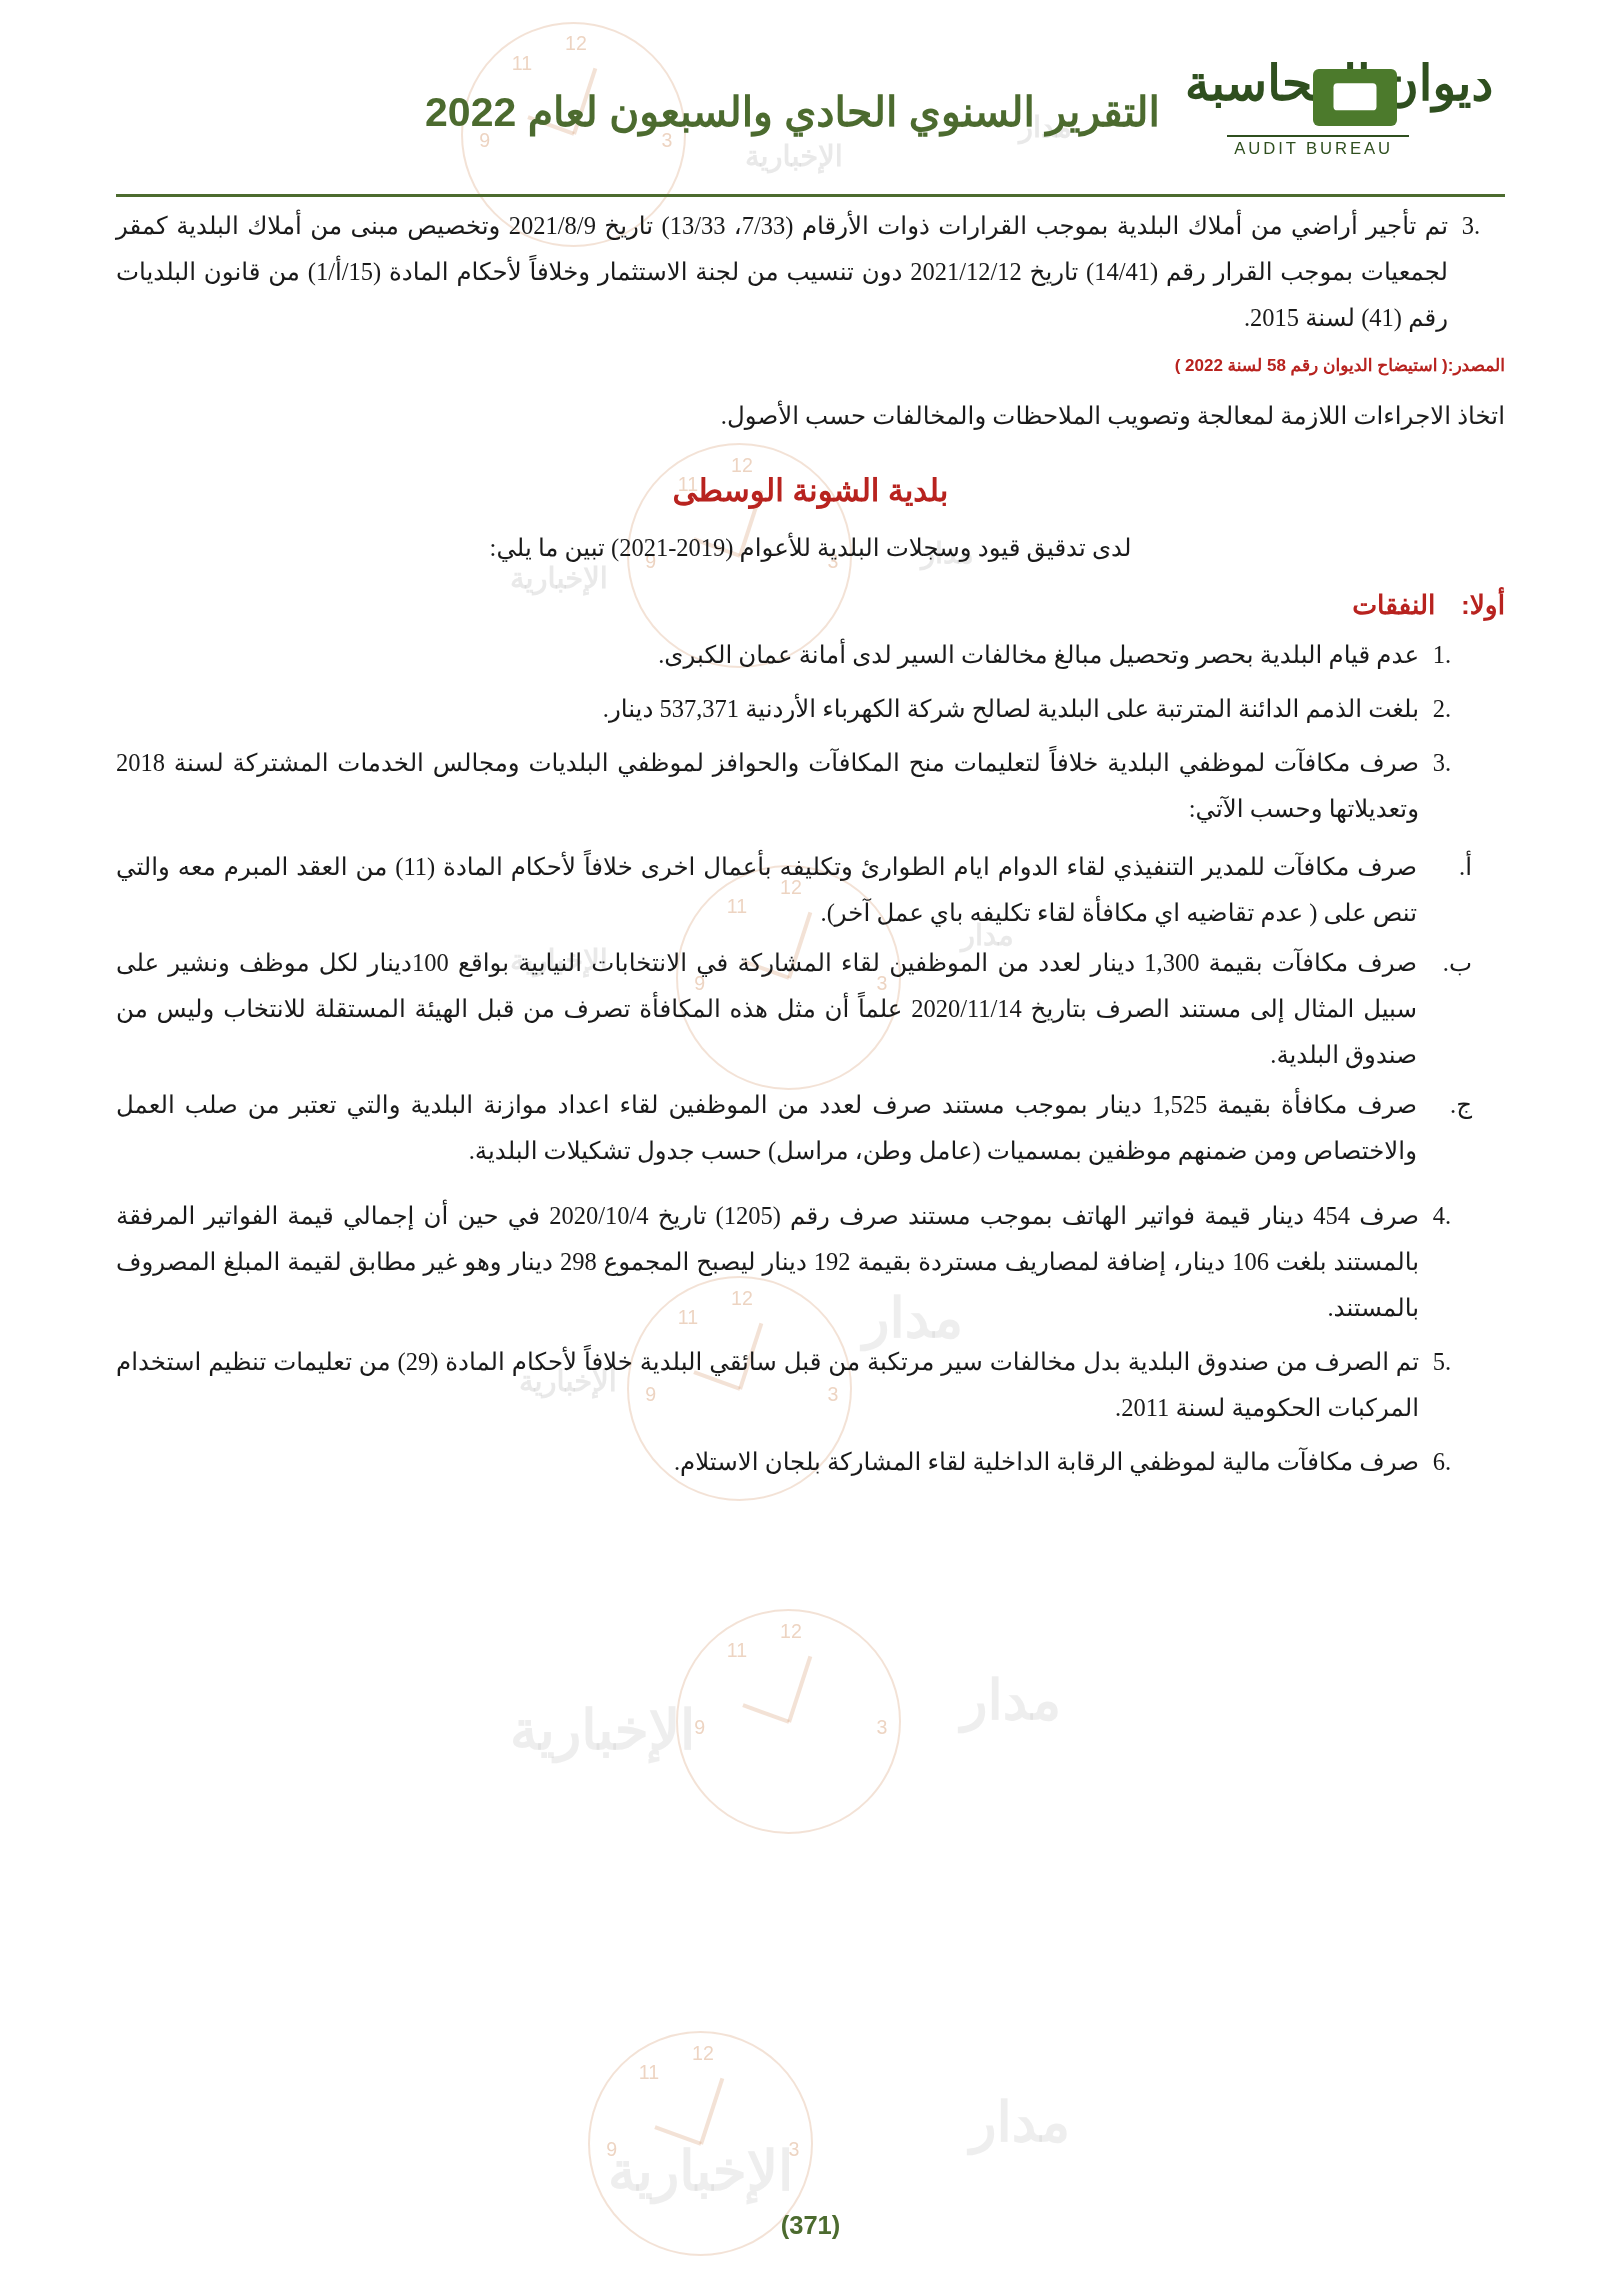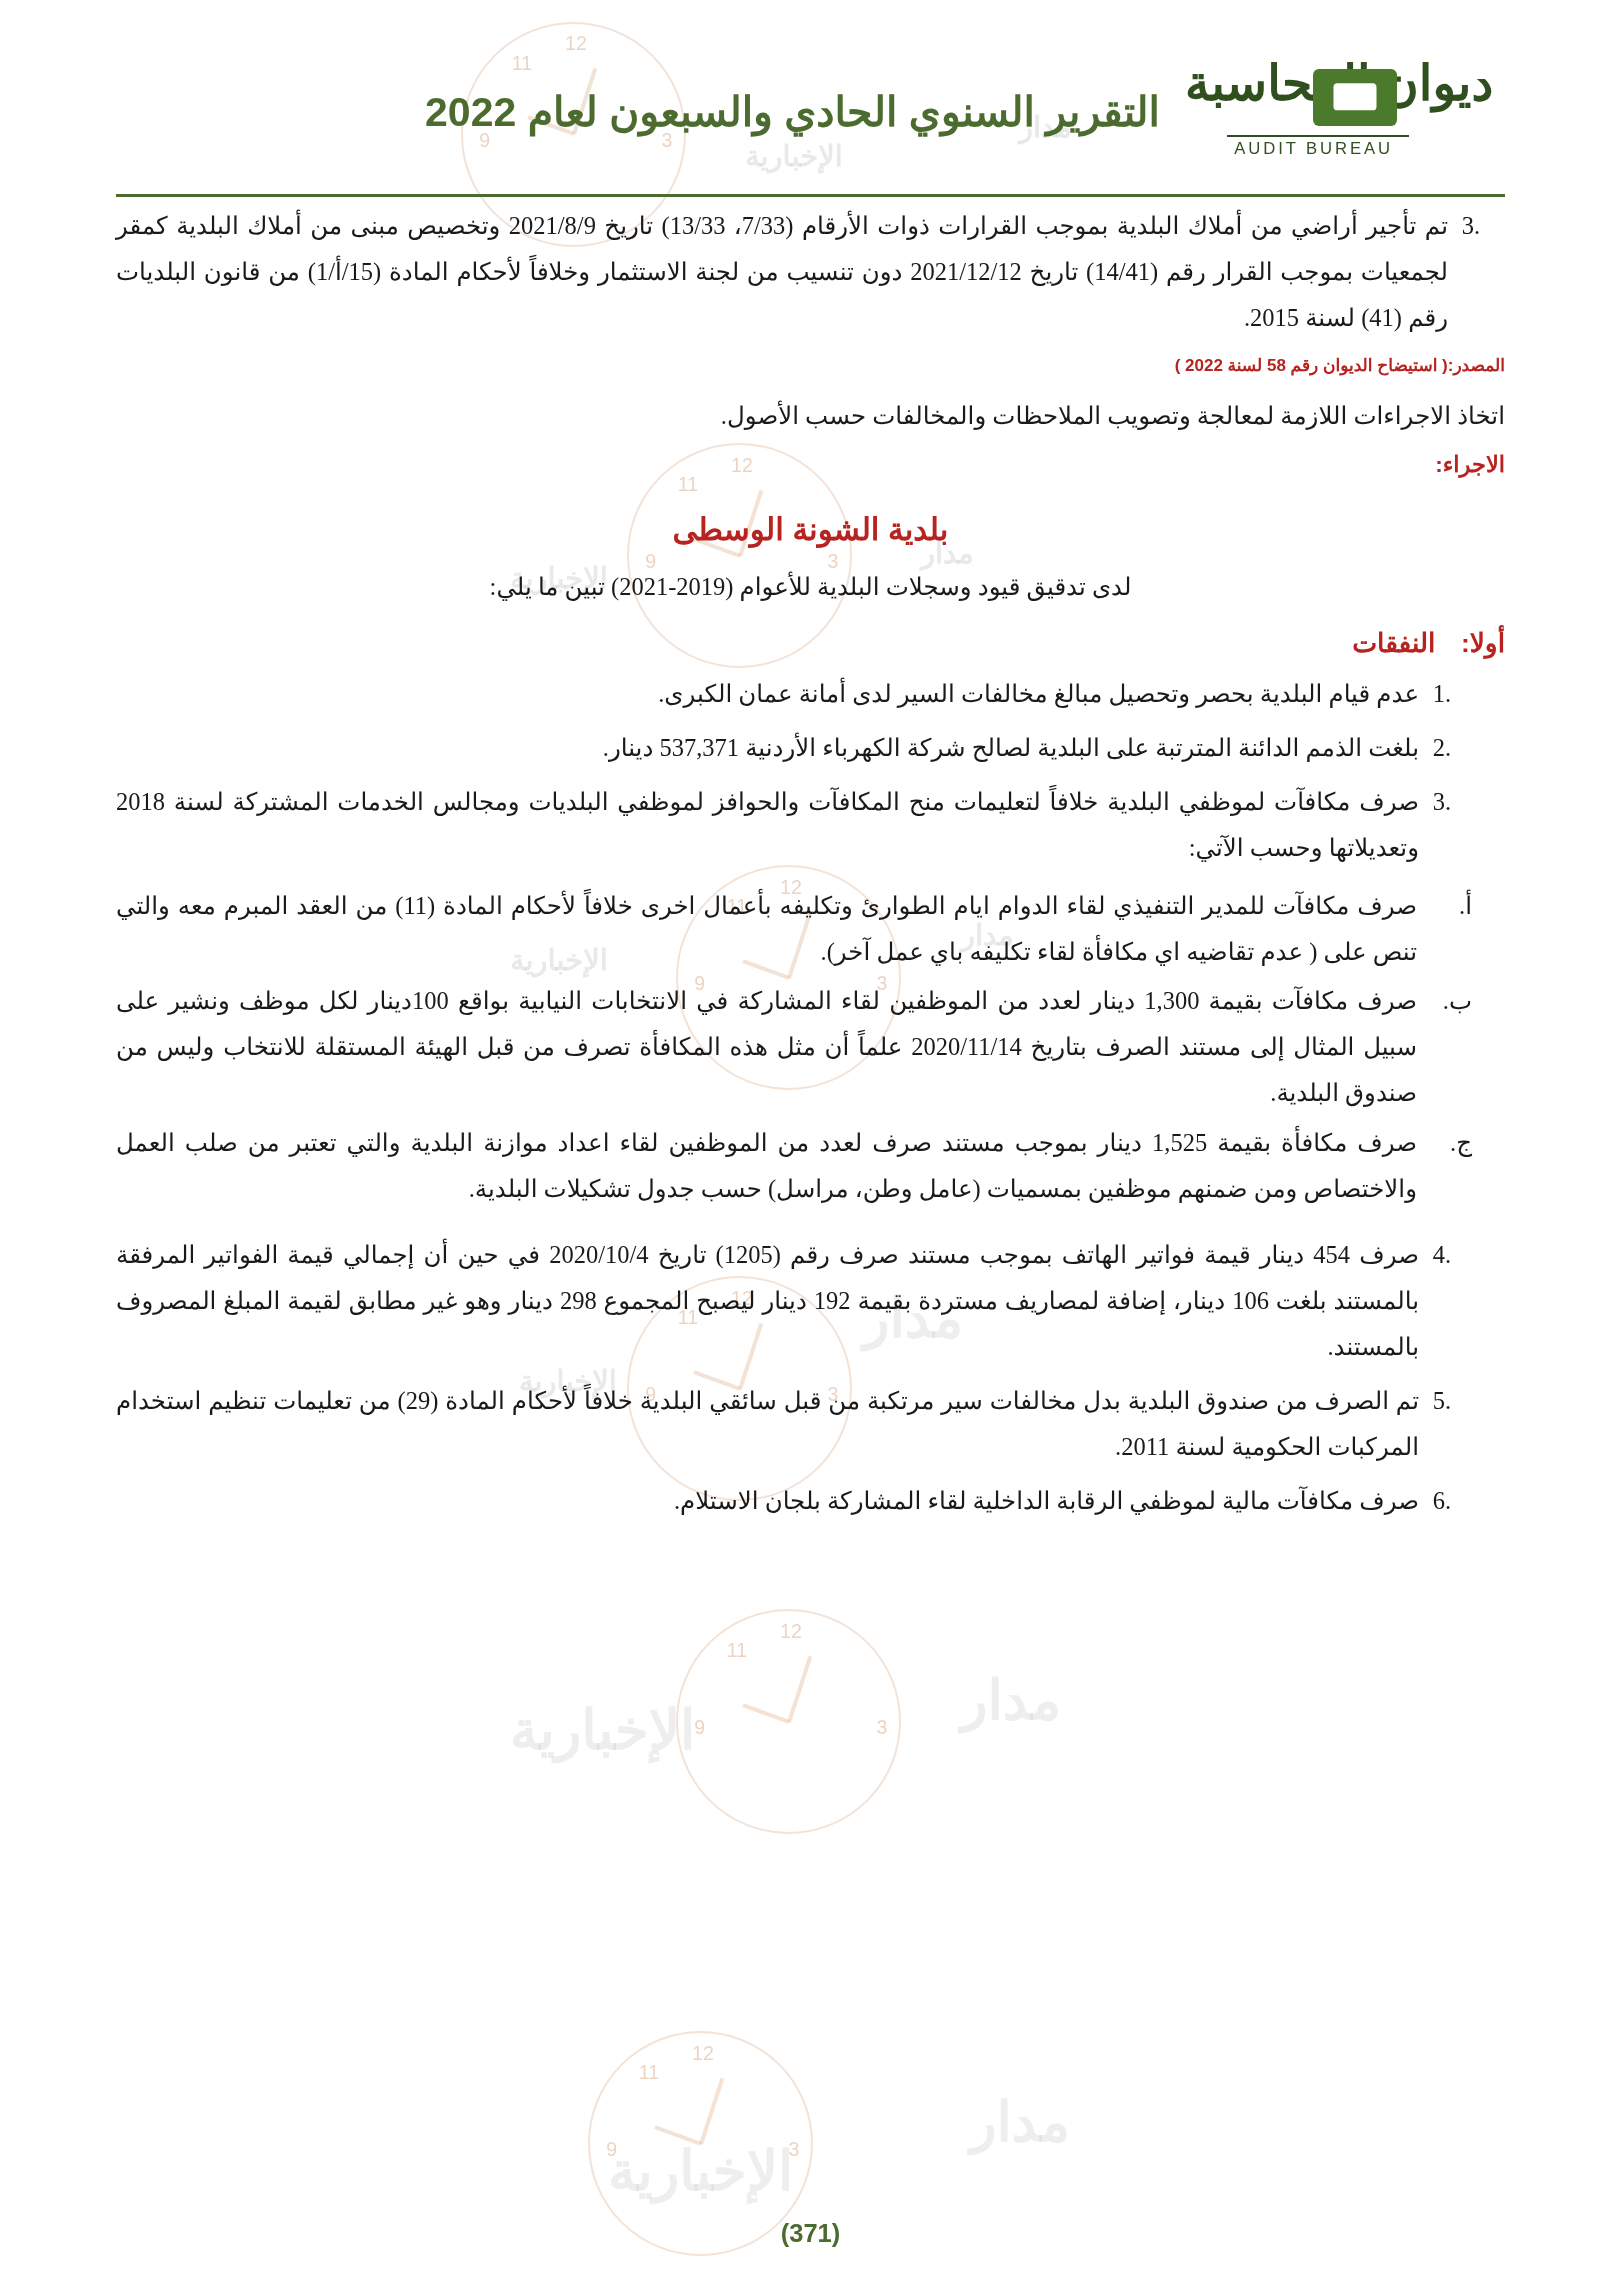--- a/index.html
+++ b/index.html
@@ -264,21 +264,21 @@
     font-weight: bold;
     color: #b8231f;
     font-family: "Liberation Sans", sans-serif;
   }
   .pad-right-30 { padding-right: 29px; }
   .mt-10 { margin-top: 11.8px; }
   .mt-18 { margin-top: 19.6px; }
 
   .footer-page {
     position: absolute;
-    bottom: 47px;
+    bottom: 55px;
     left: 0;
     right: 0;
     text-align: center;
     font-size: 25.5px;
     font-weight: bold;
     color: #4c6b2f;
     font-family: "Liberation Sans", sans-serif;
     z-index: 3;
   }
 </style>
@@ -354,21 +354,20 @@
 
     <div class="num-item">
       <div class="num-marker">.3</div>
       <div class="num-body">تم تأجير أراضي من أملاك البلدية بموجب القرارات ذوات الأرقام (7/33، 13/33) تاريخ 2021/8/9 وتخصيص مبنى من أملاك البلدية كمقر لجمعيات بموجب القرار رقم (14/41) تاريخ 2021/12/12 دون تنسيب من لجنة الاستثمار وخلافاً لأحكام المادة (15/أ/1) من قانون البلديات رقم (41) لسنة 2015.</div>
     </div>
 
     <div class="source-line">المصدر:( استيضاح الديوان رقم 58 لسنة 2022 )</div>
 
     <p class="plain-par">اتخاذ الاجراءات اللازمة لمعالجة وتصويب الملاحظات والمخالفات حسب الأصول.</p>
 
-    <div class="label-red mt-10">الاجراء:</div>
 
     <div class="section-title">بلدية الشونة الوسطى</div>
     <p class="intro-line">لدى تدقيق قيود وسجلات البلدية للأعوام (2019-2021) تبين ما يلي:</p>
 
     <div class="first-head">
       <span class="fh-a">أولا:</span>
       <span class="fh-b">النفقات</span>
     </div>
 
     <div class="pad-right-30">

